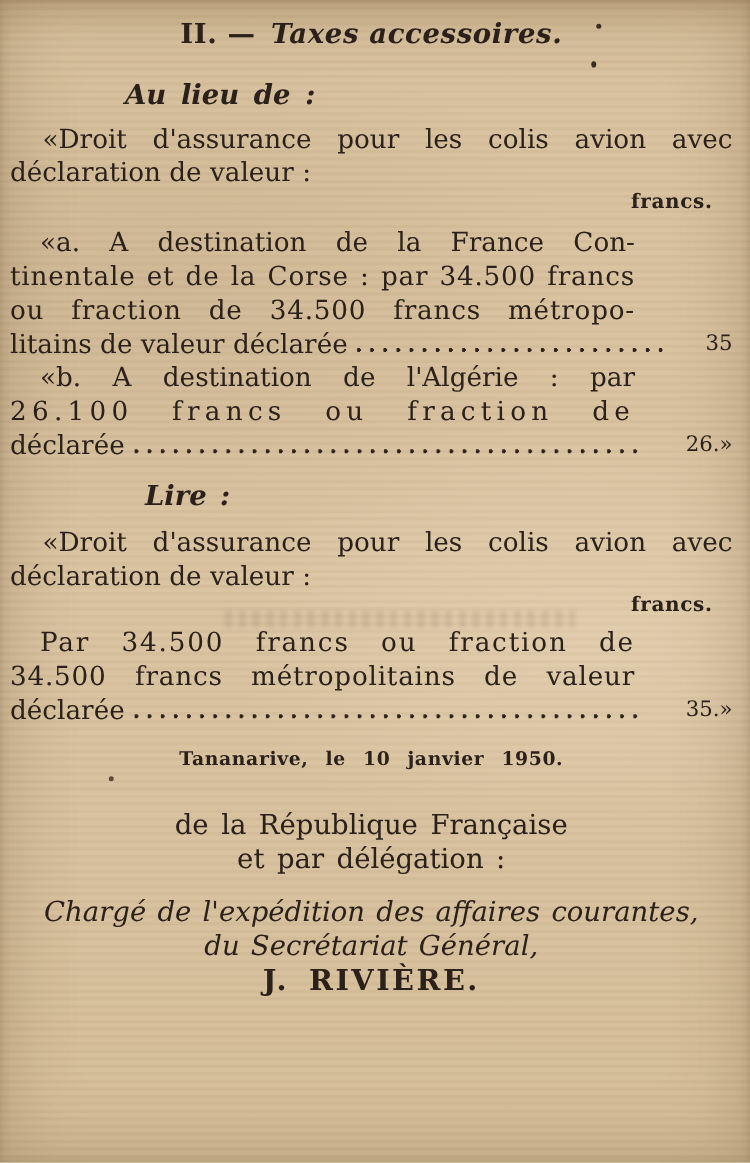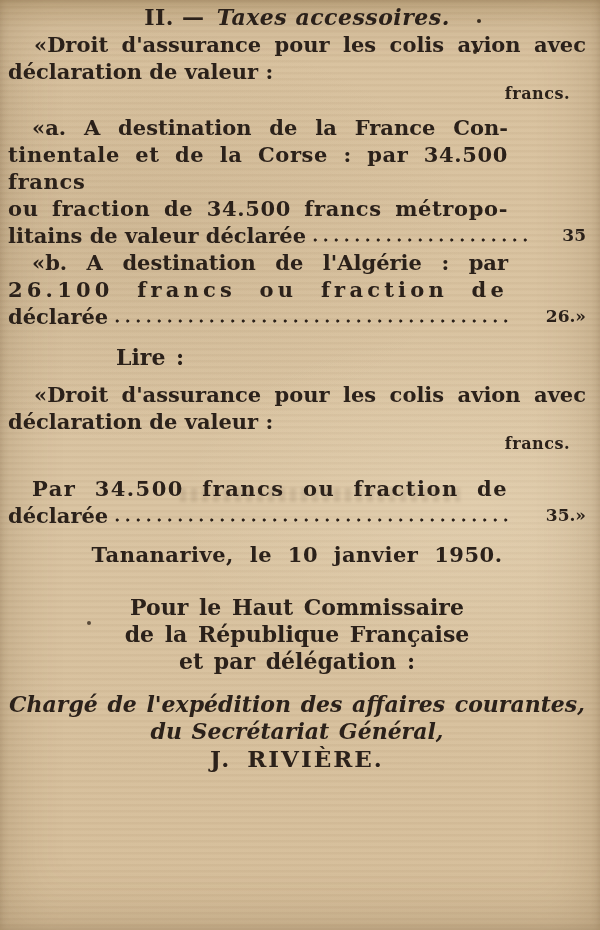--- a/index.html
+++ b/index.html
@@ -11,51 +11,51 @@
       radial-gradient(ellipse 420px 260px at 78% 55%, rgba(255,244,220,0.20), rgba(255,244,220,0) 70%),
       radial-gradient(ellipse 500px 300px at 20% 25%, rgba(120,92,55,0.10), rgba(120,92,55,0) 70%),
       repeating-linear-gradient(180deg, rgba(110,85,50,0.045) 0px, rgba(110,85,50,0.045) 2px, rgba(255,240,210,0.03) 3px, rgba(255,240,210,0.03) 6px),
       linear-gradient(180deg, #cdb48d 0%, #d8c19e 3%, #d9c3a1 55%, #d5bd99 100%);
     box-shadow: inset 0 0 60px rgba(96,70,38,0.30), inset 0 0 8px rgba(96,70,38,0.25);
     overflow:hidden;
     font-family:"DejaVu Serif","Liberation Serif",serif;
     color:#2b211a;
     font-weight:700;
   }
-  .content{position:relative;padding:4px 14px 0 8px;}
-  .line{font-size:21px;line-height:27px;font-weight:700;}
+  .content{position:relative;padding:14px 14px 0 8px;}
+  .line{font-size:21px;line-height:27px;font-weight:400;}
   .j{text-align:justify;text-align-last:justify;}
   .center{text-align:center;}
 
   .title-row{text-align:center;font-size:22px;line-height:27px;letter-spacing:0.5px;}
   .title-num{font-style:normal;}
   .title-text{font-style:italic;margin-left:4px;}
 
   .label-lieu{margin:22px 0 8px 92px;font-size:22px;line-height:27px;font-style:italic;word-spacing:4px;}
-  .label-lire{margin:14px 0 10px 108px;font-size:22px;line-height:27px;word-spacing:3px;}
+  .label-lire{margin:14px 0 10px 108px;font-size:22px;line-height:27px;font-style:italic;word-spacing:3px;}
 
   .intro .l1{padding-left:26px;}
   .francs{text-align:right;font-size:16px;line-height:18px;padding-right:16px;letter-spacing:0.5px;}
 
   .tariff-item{width:500px;}
   .tariff-item .indent{padding-left:24px;}
   .ls-wide{letter-spacing:0.20em;}
   .ls-med{letter-spacing:0.07em;}
   .ls-sm{letter-spacing:0.03em;}
 
   .leaderline{display:flex;align-items:flex-start;width:578px;}
   .leaderline .ltext{flex:none;}
   .leader{
     flex:1;align-self:flex-end;height:8px;margin:0 34px 5px 4px;
     background-image:radial-gradient(circle 1.7px at 5px 4px, #2b211a 85%, rgba(43,33,26,0) 100%);
     background-size:10.5px 8px;background-repeat:repeat-x;
   }
   .amount{flex:none;font-size:17px;}
 
-  .dateline{margin-top:12px;text-align:center;font-size:21px;line-height:27px;word-spacing:8px;letter-spacing:0.5px;}
+  .dateline{margin-top:12px;text-align:center;font-size:15px;line-height:27px;word-spacing:8px;letter-spacing:0.5px;}
 
   .sig-for{margin-top:26px;}
   .sig-for .line{font-size:22px;line-height:27px;word-spacing:3px;}
   .sig-role{margin-top:16px;}
   .sig-role .line{font-size:22px;line-height:27px;font-style:italic;word-spacing:2px;}
   .sig-name{text-align:center;font-size:23px;line-height:28px;letter-spacing:2px;word-spacing:6px;}
 
   .speck{position:absolute;background:#3a2d20;border-radius:50%;}
   .speck1{left:477px;top:19px;width:4px;height:4px;}
   .speck2{left:473px;top:49px;width:4px;height:5px;}
@@ -73,20 +73,21 @@
   <div class="speck speck3"></div>
   <div class="ghost"></div>
 
   <div class="content">
 
     <div class="title-row">
       <span class="title-num">II. —</span>
       <span class="title-text">Taxes accessoires.</span>
     </div>
 
+    <div class="label-lieu">Au lieu de :</div>
 
     <div class="intro">
       <div class="line j l1">«Droit d'assurance pour les colis avion avec</div>
       <div class="line">déclaration de valeur :</div>
     </div>
 
     <div class="francs">francs.</div>
 
     <div class="tariff-item" style="margin-top:11px;">
       <div class="line j indent">«a. A destination de la France Con-</div>
@@ -111,33 +112,33 @@
 
     <div class="label-lire">Lire :</div>
 
     <div class="intro">
       <div class="line j l1">«Droit d'assurance pour les colis avion avec</div>
       <div class="line">déclaration de valeur :</div>
     </div>
 
     <div class="francs">francs.</div>
 
-    <div class="tariff-item" style="margin-top:22px;">
+    <div class="tariff-item" style="margin-top:8px;">
       <div class="line j indent ls-med">Par 34.500 francs ou fraction de</div>
+      <div class="line j ls-sm">34.500 francs métropolitains de valeur</div>
       <div class="line leaderline">
         <div class="ltext">déclarée</div>
         <div class="leader"></div>
         <div class="amount">35.»</div>
       </div>
     </div>
 
     <div class="dateline">Tananarive, le 10 janvier 1950.</div>
 
     <div class="sig-for center">
-      <div class="line">Pour le Haut Commissaire</div>
       <div class="line">de la République Française</div>
       <div class="line">et par délégation :</div>
     </div>
 
     <div class="sig-role center">
       <div class="line">Chargé de l'expédition des affaires courantes,</div>
       <div class="line">du Secrétariat Général,</div>
     </div>
 
     <div class="sig-name">J. RIVIÈRE.</div>

